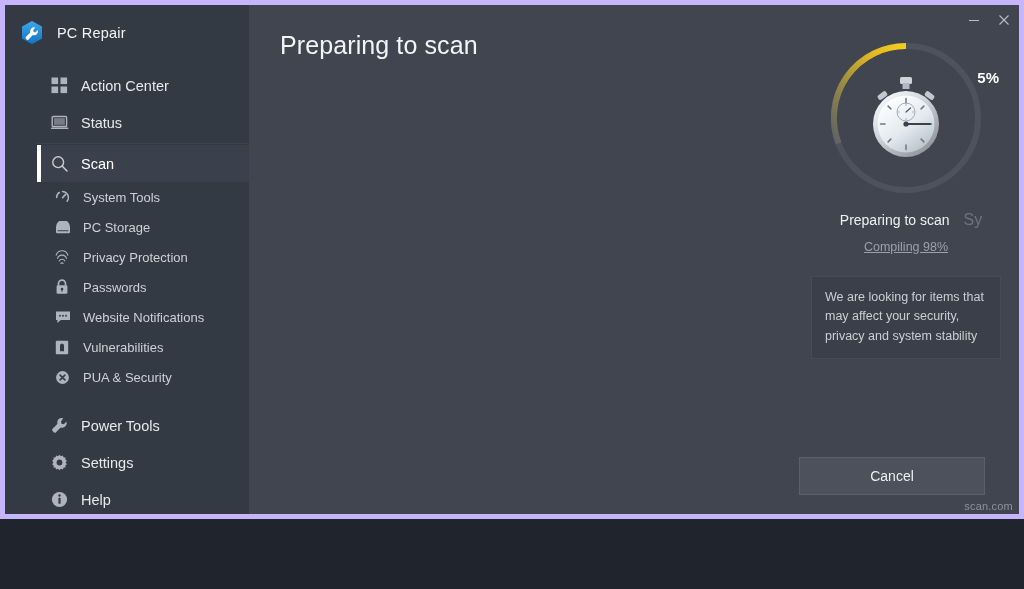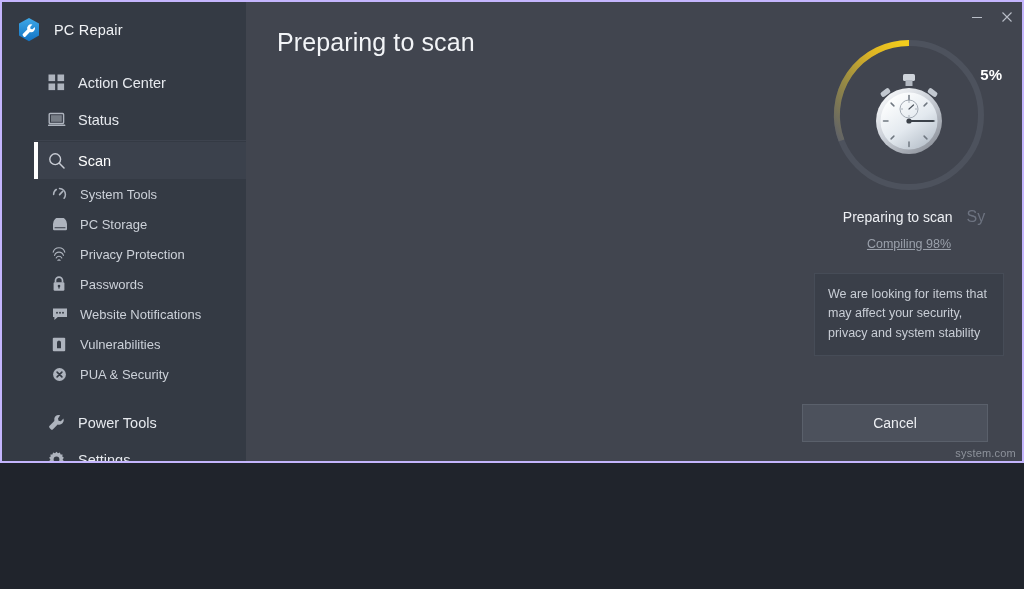--- a/index.html
+++ b/index.html
@@ -9,25 +9,25 @@
     height: 589px;
     overflow: hidden;
     background: #20242c;
     font-family: "Liberation Sans", sans-serif;
     -webkit-font-smoothing: antialiased;
   }
 
   .app-window {
     position: relative;
     width: 1024px;
-    height: 463px;
+    height: 519px;
     background: #000000;
     display: flex;
     flex-direction: column;
-    border: 2px solid #c4b5fd;
+    border: 5px solid #c4b5fd;
     overflow: hidden;
   }
 
   
   .titlebar {
     position: absolute;
     top: 0; left: 0; right: 0;
     height: 30px;
     display: flex;
     align-items: center;
@@ -554,14 +554,14 @@
         <div class="tip-box">
           <div class="tip-text">We are looking for items that may affect your security, privacy and system stability</div>
         </div>
       </div>
 
       <div class="cancel-btn">Cancel</div>
 
     </div>
   </div>
 
-  <div class="watermark">system.com</div>
+  <div class="watermark">scan.com</div>
 </div>
 
 </body></html>

